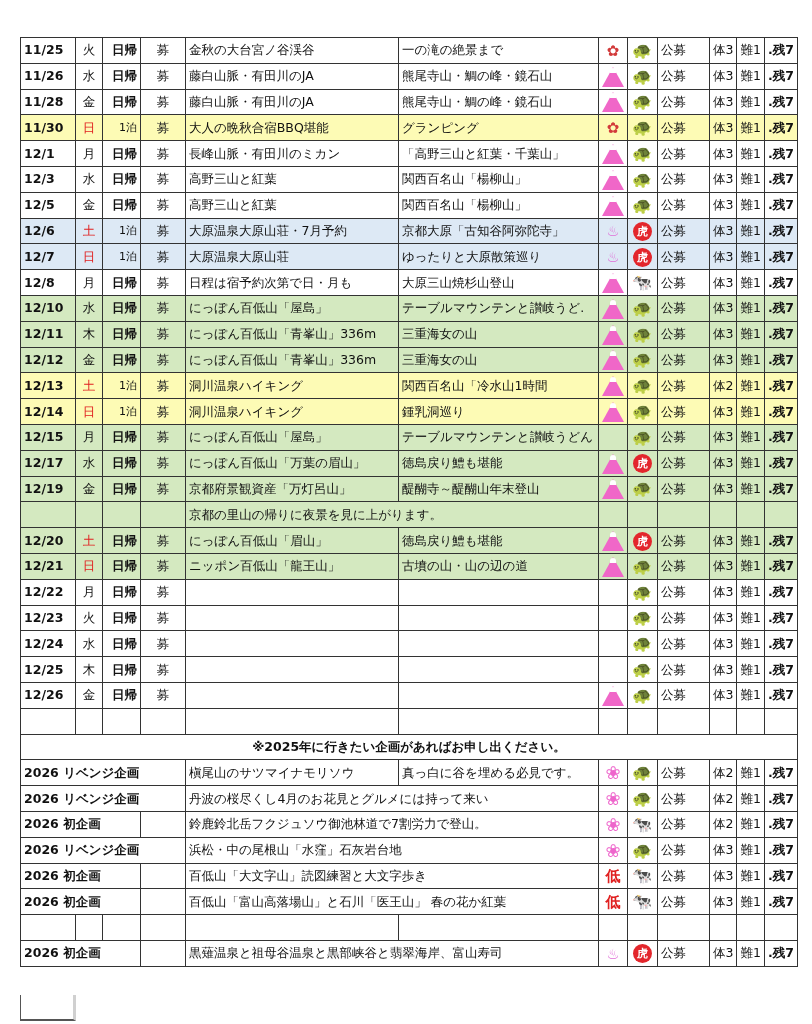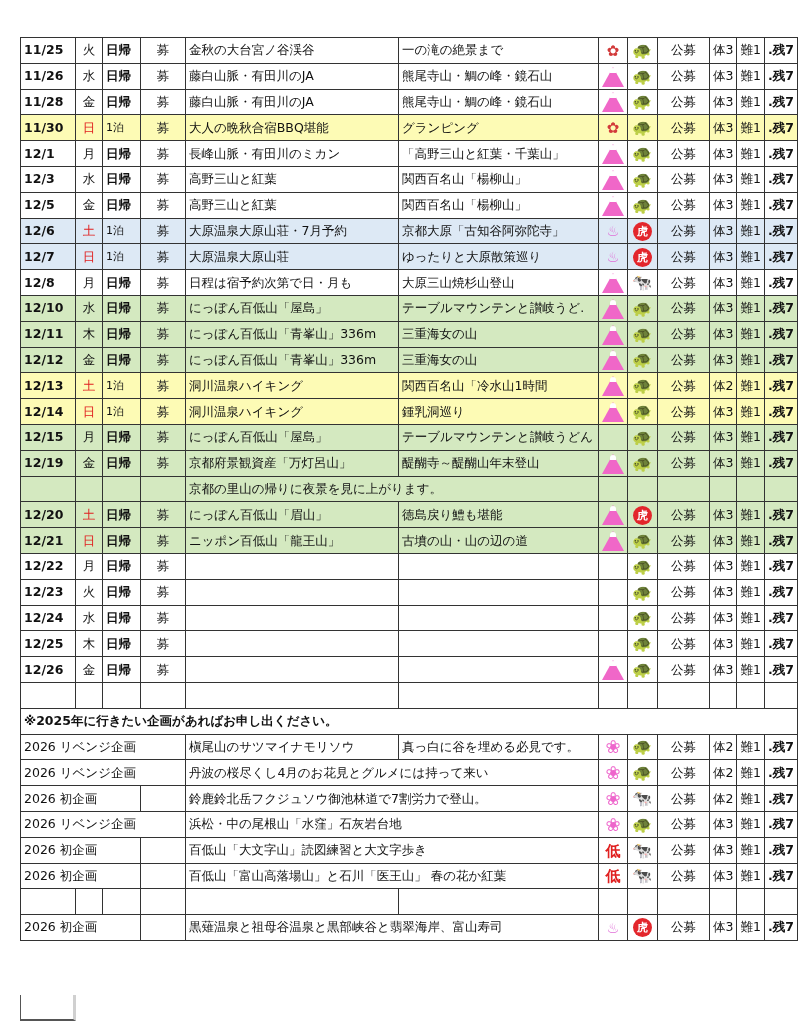--- a/index.html
+++ b/index.html
@@ -2,34 +2,34 @@
 <html><head>
 <meta charset="utf-8">
 <style>
   html,body{margin:0;padding:0;background:#fff;}
   body{width:812px;height:1024px;position:relative;overflow:hidden;font-family:"DejaVu Sans","Liberation Sans",sans-serif;color:#111;}
   table.sheet{position:absolute;left:20px;top:24px;border-collapse:collapse;table-layout:fixed;margin-top:13px;}
   table.sheet td{border:1px solid #333;height:24.8px;padding:0 3px;font-size:12.5px;line-height:24px;white-space:nowrap;overflow:hidden;vertical-align:middle;}
   td.date{font-weight:bold;font-size:13px;}
   td.dow{text-align:center;font-size:14px;}
   td.dow.red{color:#e02020;}
-  td.type{font-weight:bold;font-size:11.5px;text-align:left;}
+  td.type{font-weight:bold;font-size:11.5px;text-align:right;}
   td.type.stay{font-weight:normal;font-size:11px;}
   td.bo{text-align:center;font-size:11px;color:#222;}
   td.title{font-size:12.5px;}
   td.sub{font-size:12.5px;}
   td.ic{text-align:center;padding:0;}
-  td.kobo{text-align:center;font-size:12px;}
+  td.kobo{text-align:left;font-size:12px;}
   td.tai,td.nan{text-align:center;font-size:9px;padding:0;}
   td.zan{text-align:right;font-weight:bold;font-size:12px;padding:0;}
   tr.yellow td{background:#fdfbb5;}
   tr.blue td{background:#dde9f5;}
   tr.green td{background:#d4e9c0;}
-  td.notice{font-weight:bold;font-size:13px;}
-  td.plan{font-weight:normal;font-size:13.5px;}
+  td.notice{text-align:center;font-weight:bold;font-size:13px;}
+  td.plan{font-weight:bold;font-size:13.5px;}
   .tri{display:inline-block;width:0;height:0;border-left:11px solid transparent;border-right:11px solid transparent;border-bottom:20px solid #f067c8;vertical-align:middle;position:relative;}
   .tri::after{content:"";position:absolute;left:-3px;top:1px;width:6px;height:5px;border-radius:3px 3px 0 0;background:#fff;}
   .glyph{display:inline-block;font-size:15px;line-height:18px;vertical-align:middle;}
   .maple{color:#d23a3a;}
   .onsen{color:#e070d8;font-size:14px;}
   .flower{color:#ee66cc;font-size:18px;}
   .low{color:#e02020;font-weight:bold;font-size:15px;}
   .turtle{color:#333;font-size:16px;}
   .cow{color:#111;font-size:16px;}
   .tiger{display:inline-block;width:19px;height:19px;border-radius:50%;background:#e3262c;color:#fff;font-size:11px;line-height:19px;font-weight:bold;vertical-align:middle;}
@@ -272,20 +272,34 @@
         <td class="title">にっぽん百低山「屋島」</td>
         <td class="sub">テーブルマウンテンと讃岐うどん</td>
         <td class="ic"></td>
         <td class="ic"><span class="glyph turtle">🐢</span></td>
         <td class="kobo">公募</td>
         <td class="tai">体3</td>
         <td class="nan">難1</td>
         <td class="zan">.残7</td>
       </tr>
       <tr class="green">
+        <td class="date">12/17</td>
+        <td class="dow">水</td>
+        <td class="type">日帰</td>
+        <td class="bo">募</td>
+        <td class="title">にっぽん百低山「万葉の眉山」</td>
+        <td class="sub">徳島戻り鱧も堪能</td>
+        <td class="ic"><span class="tri"></span></td>
+        <td class="ic"><span class="tiger">虎</span></td>
+        <td class="kobo">公募</td>
+        <td class="tai">体3</td>
+        <td class="nan">難1</td>
+        <td class="zan">.残7</td>
+      </tr>
+      <tr class="green">
         <td class="date">12/19</td>
         <td class="dow">金</td>
         <td class="type">日帰</td>
         <td class="bo">募</td>
         <td class="title">京都府景観資産「万灯呂山」</td>
         <td class="sub">醍醐寺～醍醐山年末登山</td>
         <td class="ic"><span class="tri"></span></td>
         <td class="ic"><span class="glyph turtle">🐢</span></td>
         <td class="kobo">公募</td>
         <td class="tai">体3</td>

